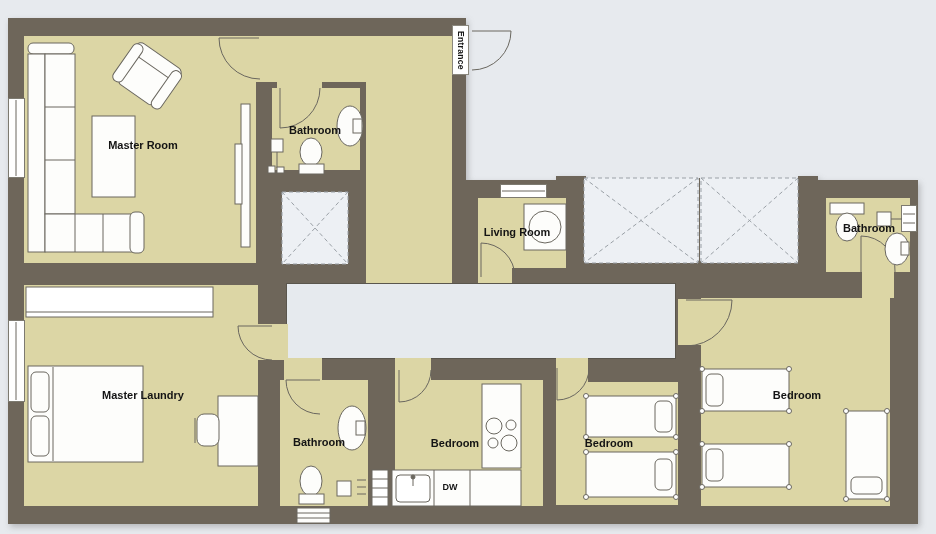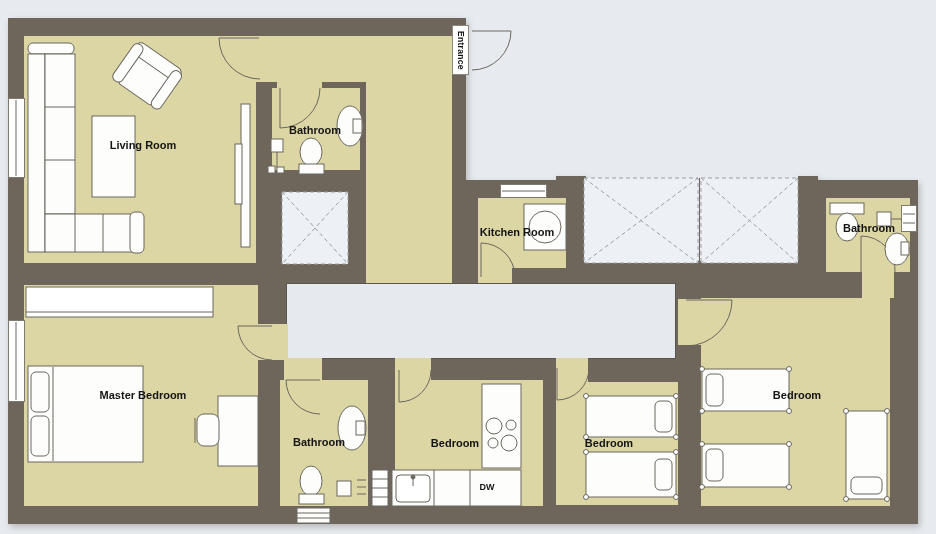--- a/index.html
+++ b/index.html
@@ -12,21 +12,21 @@
   .hall{position:absolute;background:#e6eaee;border:1px solid #5a564d;box-sizing:border-box;}
   .void{position:absolute;background:#edf0f4;}
   .win{position:absolute;background:#ffffff;border:1px solid #7d7a70;box-sizing:border-box;}
   svg{position:absolute;left:0;top:0;}
   .roomlabel{position:absolute;font-weight:bold;font-size:11px;color:#141414;
              text-align:center;white-space:nowrap;}
   .entrancelabel{position:absolute;left:452px;top:25px;width:17px;height:50px;background:#fff;
              border:1px solid #8b887e;box-sizing:border-box;display:flex;align-items:center;justify-content:center;}
   .entrancelabel span{writing-mode:vertical-rl;font-size:8.5px;font-weight:bold;color:#141414;letter-spacing:.3px;}
   .dwlabel{position:absolute;left:436px;top:482px;width:28px;font-weight:bold;font-size:9px;
-           color:#141414;text-align:center;margin-left:37px;}
+           color:#141414;text-align:center;}
 </style>
 </head>
 <body>
 
 <div id="plan">
 
   <div class="layer walls">
     <div class="wall" style="left:8px;top:18px;width:458px;height:267px;"></div>
     <div class="wall" style="left:460px;top:180px;width:122px;height:105px;"></div>
     <div class="wall" style="left:556px;top:176px;width:30px;height:90px;"></div>
@@ -291,25 +291,25 @@
           <rect x="851" y="477" width="31" height="17" rx="5"></rect>
         <circle cx="846" cy="411" r="2.5" fill="#fff"></circle>
           <circle cx="887" cy="411" r="2.5" fill="#fff"></circle>
         <circle cx="846" cy="499" r="2.5" fill="#fff"></circle>
           <circle cx="887" cy="499" r="2.5" fill="#fff"></circle>
       </g>
     </g>
   </svg>
 
   <div class="layer">
-    <div class="roomlabel" style="left:88px;top:139px;width:110px;">Living Room</div>
+    <div class="roomlabel" style="left:88px;top:139px;width:110px;">Master Room</div>
     <div class="roomlabel" style="left:285px;top:124px;width:60px;">Bathroom</div>
-    <div class="roomlabel" style="left:477px;top:226px;width:80px;">Kitchen Room</div>
+    <div class="roomlabel" style="left:477px;top:226px;width:80px;">Living Room</div>
     <div class="roomlabel" style="left:839px;top:222px;width:60px;">Bathroom</div>
-    <div class="roomlabel" style="left:83px;top:389px;width:120px;">Master Bedroom</div>
+    <div class="roomlabel" style="left:83px;top:389px;width:120px;">Master Laundry</div>
     <div class="roomlabel" style="left:289px;top:436px;width:60px;">Bathroom</div>
     <div class="roomlabel" style="left:425px;top:437px;width:60px;">Bedroom</div>
     <div class="roomlabel" style="left:579px;top:437px;width:60px;">Bedroom</div>
     <div class="roomlabel" style="left:767px;top:389px;width:60px;">Bedroom</div>
     <div class="entrancelabel">
       <span>Entrance</span>
     </div>
     <div class="dwlabel">DW</div>
   </div>
 

